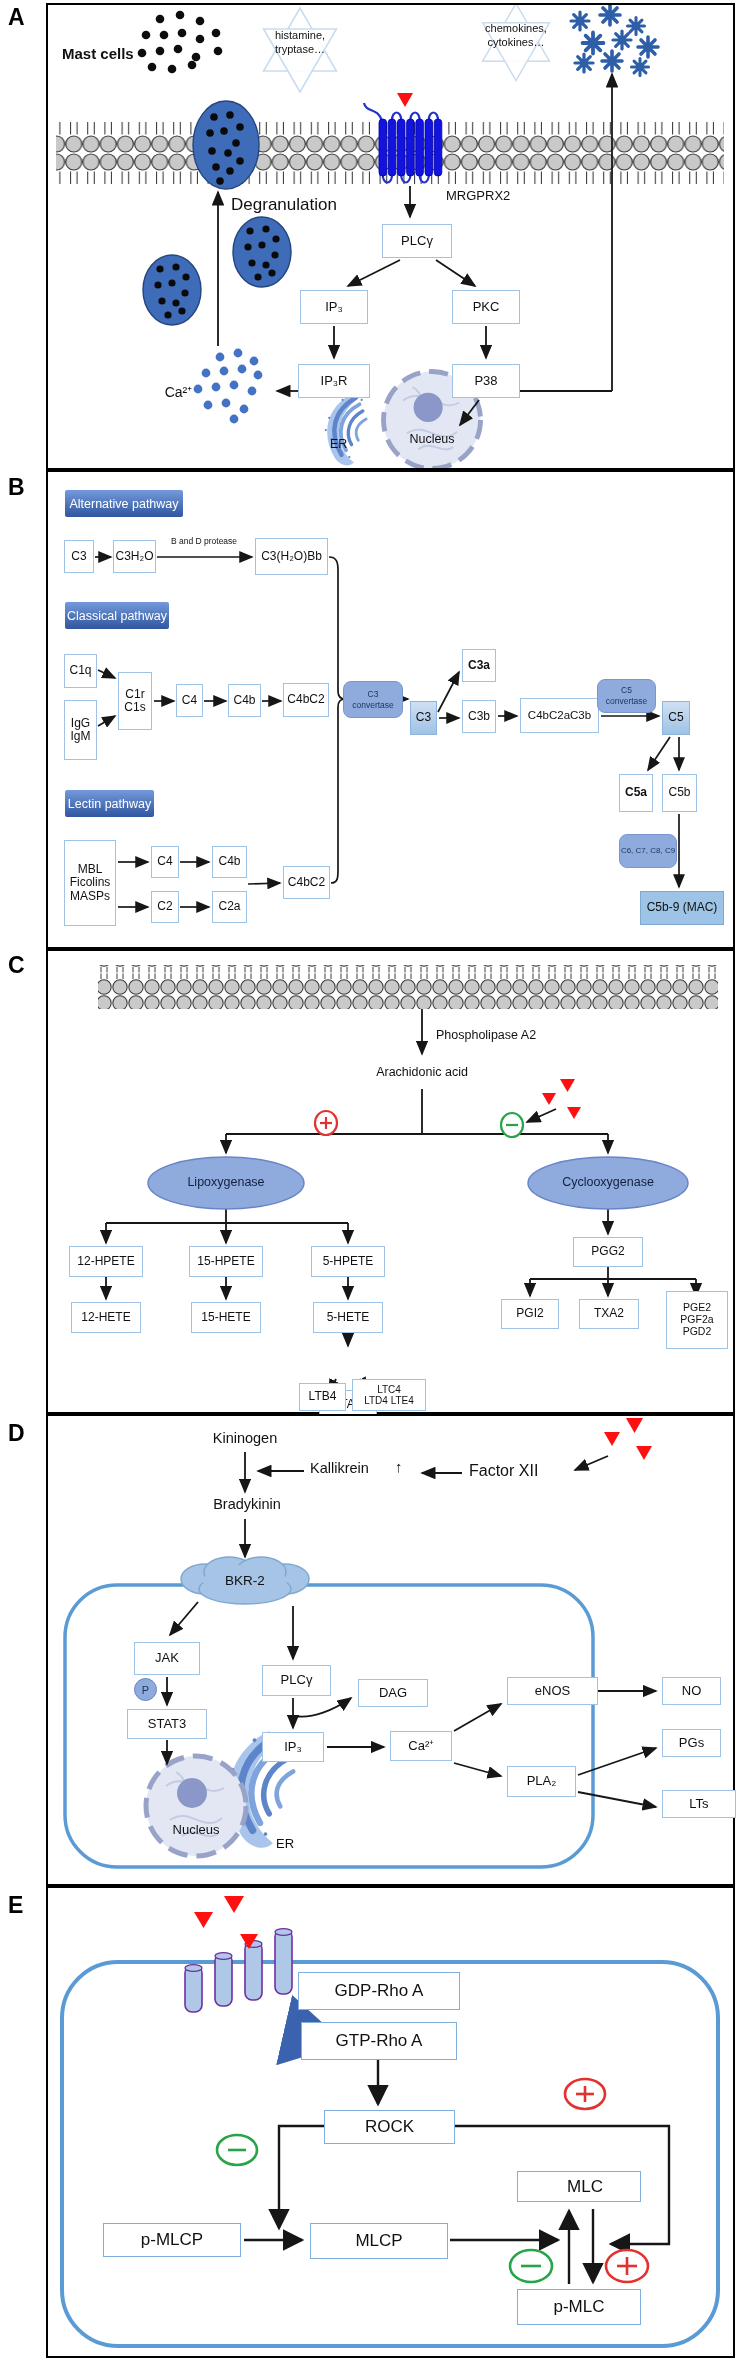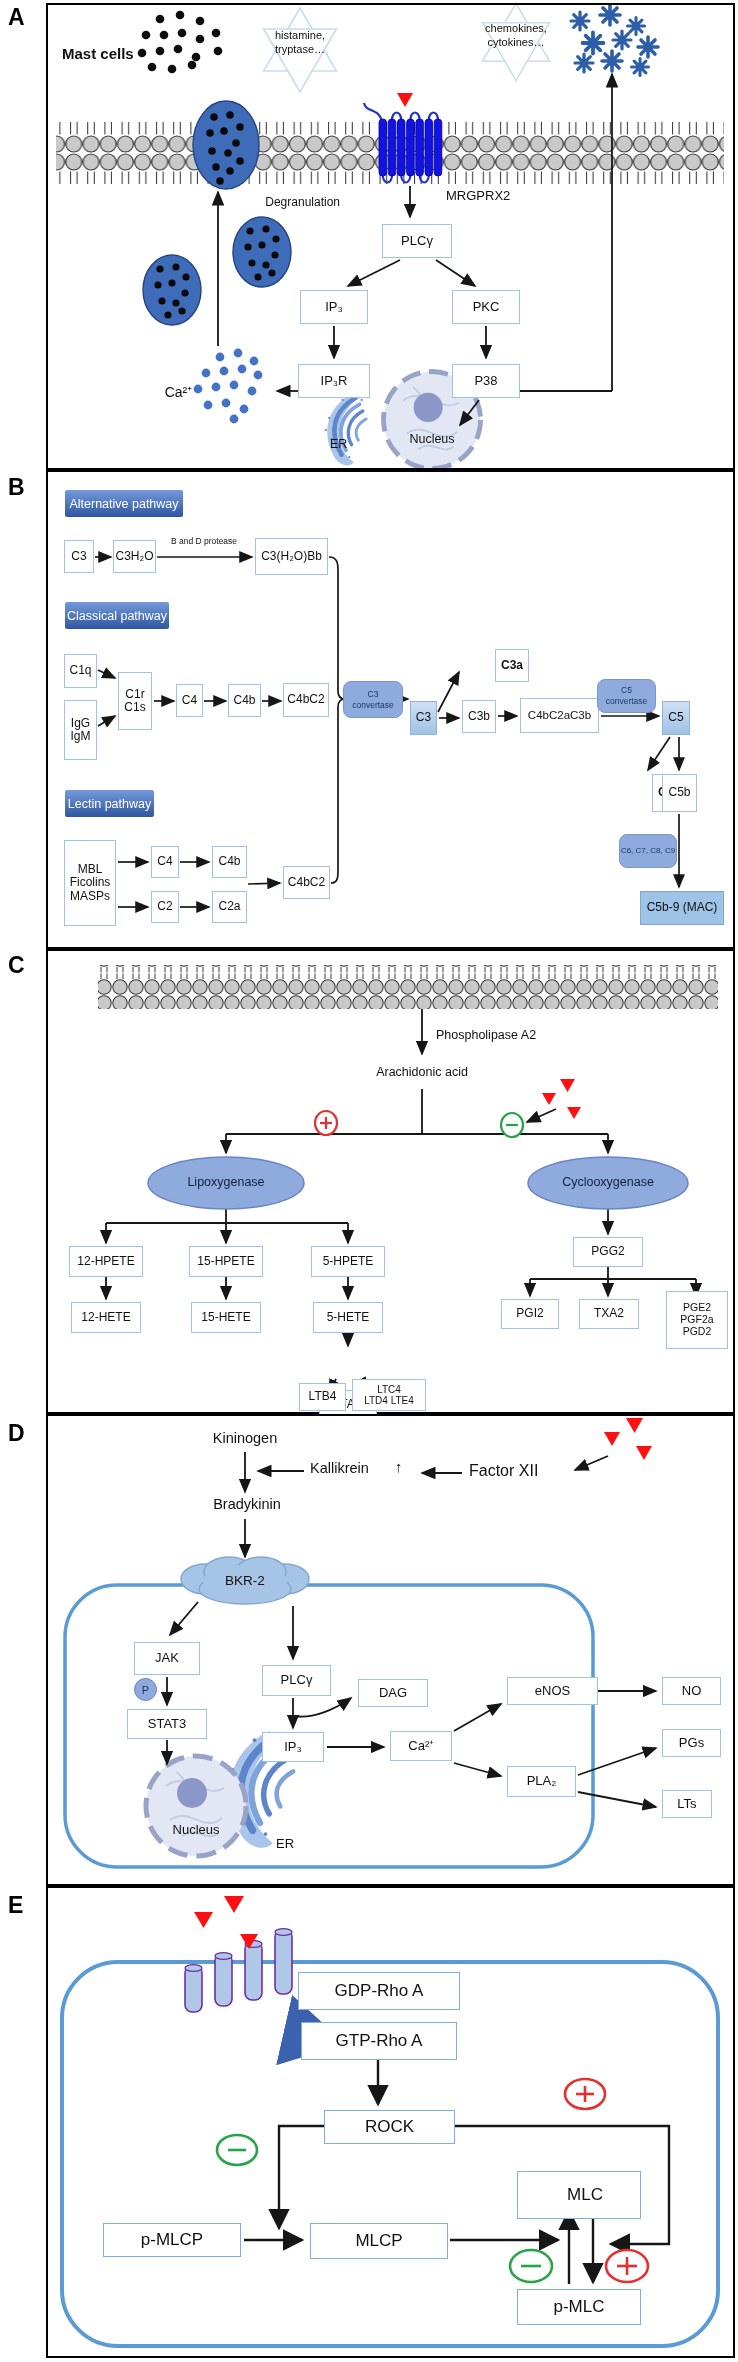--- a/index.html
+++ b/index.html
@@ -4,21 +4,21 @@
 <style>
   html,body{margin:0;padding:0;background:#fff;}
   body{font-family:"Liberation Sans", sans-serif; color:#111;}
   #stage{position:relative;width:738px;height:2362px;background:#fff;overflow:hidden;}
   .panel{position:absolute;left:46px;width:689px;border:2px solid #000;background:#fff;box-sizing:border-box;}
   .plabel{position:absolute;left:8px;font-weight:bold;font-size:23px;color:#000;}
   svg.lay{position:absolute;left:0;top:0;}
   .bx{position:absolute;box-sizing:border-box;background:#fff;border:1.5px solid #9DC3E6;
       display:flex;flex-direction:column;align-items:center;justify-content:center;
       text-align:center;font-size:12px;color:#111;line-height:1.12;}
-  .bold{font-weight:bold;margin-left:33px;}
+  .bold{font-weight:bold;}
   .fillblue{background:linear-gradient(#CFE0F2,#9FC2E6);border-color:#8FB4DC;}
   .conv{background:#8FAADC;border:1px solid #7B96CE;border-radius:8px;color:#17365D;font-size:8.5px;line-height:1.25;}
   .mac{background:#9DC3E6;border-color:#7FA8D0;}
   .hdr{position:absolute;box-sizing:border-box;display:flex;align-items:center;justify-content:center;
        background:linear-gradient(#7499DB,#2F569F);color:#fff;font-size:12.5px;border-radius:2px;}
   .txt{position:absolute;white-space:nowrap;}
   .ctr{text-align:center;white-space:normal;}
   .bxe{position:absolute;box-sizing:border-box;background:#fff;border:1.8px solid #7FAFDF;
        display:flex;align-items:center;justify-content:center;font-size:17px;color:#111;}
   .pcirc{position:absolute;width:21px;height:21px;border-radius:50%;background:#8FAADC;border:1px solid #6B85C0;
@@ -215,21 +215,21 @@
         <line x1="170" y1="341" x2="170" y2="187" marker-end="url(#mA)"></line>
         <line x1="432" y1="386" x2="564" y2="386"></line>
         <line x1="564" y1="386" x2="564" y2="69" marker-end="url(#mA)"></line>
       </g>
     </svg>
 
     <div class="txt" style="left:14px;top:40px;font-size:15px;font-weight:bold;">Mast cells</div>
     <div class="txt ctr" style="left:192px;top:23px;width:120px;font-size:11px;line-height:1.3;"><span>histamine,</span><br><span>tryptase…</span></div>
     <div class="txt ctr" style="left:408px;top:16px;width:120px;font-size:11px;line-height:1.3;"><span>chemokines,</span><br><span>cytokines…</span></div>
     <div class="txt" style="left:398px;top:183px;font-size:13px;">MRGPRX2</div>
-    <div class="txt ctr" style="left:180px;top:190px;width:112px;font-size:12px;text-align:right;">Degranulation</div>
+    <div class="txt ctr" style="left:180px;top:190px;width:112px;font-size:17px;">Degranulation</div>
     <div class="bx" style="left:334px;top:219px;width:70px;height:34px;font-size:13px;">PLCγ</div>
     <div class="bx" style="left:252px;top:285px;width:68px;height:34px;font-size:13px;">IP₃</div>
     <div class="bx" style="left:404px;top:285px;width:68px;height:34px;font-size:13px;">PKC</div>
     <div class="bx" style="left:250px;top:359px;width:72px;height:34px;font-size:13px;">IP₃R</div>
     <div class="bx" style="left:404px;top:359px;width:68px;height:34px;font-size:13px;">P38</div>
     <div class="txt" style="left:92px;top:377px;width:52px;font-size:14px;text-align:right;">Ca²⁺</div>
     <div class="txt" style="left:282px;top:432px;font-size:12.5px;">ER</div>
     <div class="txt ctr" style="left:342px;top:427px;width:84px;font-size:12.5px;">Nucleus</div>
   </div>
 
@@ -466,21 +466,21 @@
     <div class="pcirc" style="left:86px;top:262px;">P</div>
     <div class="bx" style="left:79px;top:293px;width:80px;height:30px;font-size:13px;text-align:right;">STAT3</div>
     <div class="bx" style="left:214px;top:249px;width:69px;height:31px;font-size:13px;">PLCγ</div>
     <div class="bx" style="left:310px;top:263px;width:70px;height:28px;font-size:13px;">DAG</div>
     <div class="bx" style="left:214px;top:316px;width:62px;height:30px;font-size:13px;">IP₃</div>
     <div class="bx" style="left:342px;top:315px;width:62px;height:30px;font-size:13px;">Ca²⁺</div>
     <div class="bx" style="left:459px;top:261px;width:91px;height:28px;font-size:13px;">eNOS</div>
     <div class="bx" style="left:614px;top:261px;width:59px;height:28px;font-size:13px;">NO</div>
     <div class="bx" style="left:459px;top:350px;width:69px;height:31px;font-size:13px;">PLA₂</div>
     <div class="bx" style="left:614px;top:313px;width:59px;height:28px;font-size:13px;">PGs</div>
-    <div class="bx" style="left:614px;top:374px;width:50px;height:28px;font-size:13px;">LTs</div>
+    <div class="bx" style="left:614px;top:374px;width:74px;height:28px;font-size:13px;">LTs</div>
     <div class="txt ctr" style="left:103px;top:406px;width:90px;font-size:13px;">Nucleus</div>
     <div class="txt" style="left:228px;top:420px;font-size:13px;">ER</div>
   </div>
 
   <div class="panel" style="top:1886px;height:472px;">
     <svg class="lay" width="685" height="468" viewBox="0 0 685 468">
       <defs>
         <marker id="mE" markerWidth="10" markerHeight="9" refX="8" refY="4.5" orient="auto">
             <path d="M0,0 L9,4.5 L0,9 Z" fill="#161616"></path>
           </marker>
@@ -535,19 +535,19 @@
       <g>
         <ellipse cx="579" cy="378" rx="21" ry="16" fill="#fff" stroke="#E53030" stroke-width="2.6"></ellipse>
         <line x1="569" y1="378" x2="589" y2="378" stroke="#E53030" stroke-width="2.6"></line>
         <line x1="579" y1="369" x2="579" y2="387" stroke="#E53030" stroke-width="2.6"></line>
       </g>
     </svg>
 
     <div class="bxe" style="left:250px;top:84px;width:162px;height:38px;">GDP-Rho A</div>
     <div class="bxe" style="left:253px;top:134px;width:156px;height:38px;">GTP-Rho A</div>
     <div class="bxe" style="left:276px;top:222px;width:131px;height:34px;">ROCK</div>
-    <div class="bxe" style="left:469px;top:283px;width:124px;height:48px;padding-left:12px;">MLC</div>
+    <div class="bxe" style="left:469px;top:283px;width:124px;height:31px;padding-left:12px;">MLC</div>
     <div class="bxe" style="left:469px;top:401px;width:124px;height:36px;">p-MLC</div>
     <div class="bxe" style="left:262px;top:335px;width:138px;height:36px;">MLCP</div>
     <div class="bxe" style="left:55px;top:335px;width:138px;height:34px;">p-MLCP</div>
   </div>
 
 </div>
 
 </body></html>

